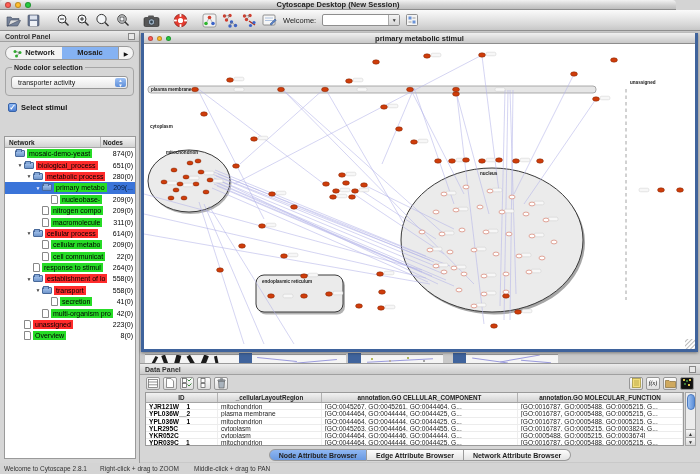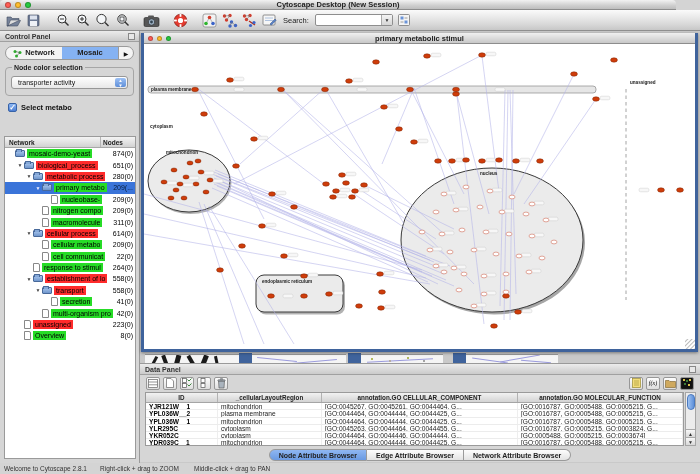--- a/index.html
+++ b/index.html
@@ -219,21 +219,21 @@
       </svg>
     </span>
   <span class="tbtn">
       <svg width="15" height="14">
         <rect x="1" y="2" width="12" height="10" rx="1" fill="#f6f6f6" stroke="#777" stroke-width="0.8"></rect>
         <line x1="3" y1="5" x2="11" y2="5" stroke="#9db5d8" stroke-width="0.8"></line>
         <line x1="3" y1="7.5" x2="11" y2="7.5" stroke="#9db5d8" stroke-width="0.8"></line>
         <path d="M8 11 L13 6 L14.2 7.2 L9.2 12.2 Z" fill="#5a82c8" stroke="#2f4f85" stroke-width="0.5"></path>
       </svg>
     </span>
-  <span class="search-lbl">Search:</span>
+  <span class="search-lbl">Welcome:</span>
   <div class="combo">
     <span></span>
     <span class="arr">▼</span>
   </div>
   <span class="tbtn">
       <svg width="14" height="14">
         <rect x="1.5" y="1.5" width="11" height="11" rx="1" fill="#f4f4f4" stroke="#777" stroke-width="0.8"></rect>
         <rect x="3.5" y="3.5" width="3" height="3" fill="#6a93d8"></rect>
         <rect x="7.5" y="7.5" width="3" height="3" fill="#6a93d8"></rect>
         <line x1="3.5" y1="9" x2="6.5" y2="9" stroke="#888" stroke-width="0.8"></line>
@@ -267,21 +267,21 @@
     </div>
     <div class="groupbox">
       <span class="legend">Node color selection</span>
       <div class="mac-select">
         <span>transporter activity</span>
         <span class="caps">▲<br>▼</span>
       </div>
     </div>
     <div class="chk-row">
       <span class="chkbox">✓</span>
-      <span class="chk-lbl">Select metabo</span>
+      <span class="chk-lbl">Select stimul</span>
     </div>
     <div class="tree-wrap">
       <div class="tree-hdr">
         <span class="c1">Network</span>
         <span class="c2">Nodes</span>
       </div>
       <div id="tree-body">
           <div class="tree-row" style="padding-left: 2px;">
             <span class="tr-arrow"></span>
             <span class="ic-folder"></span>

